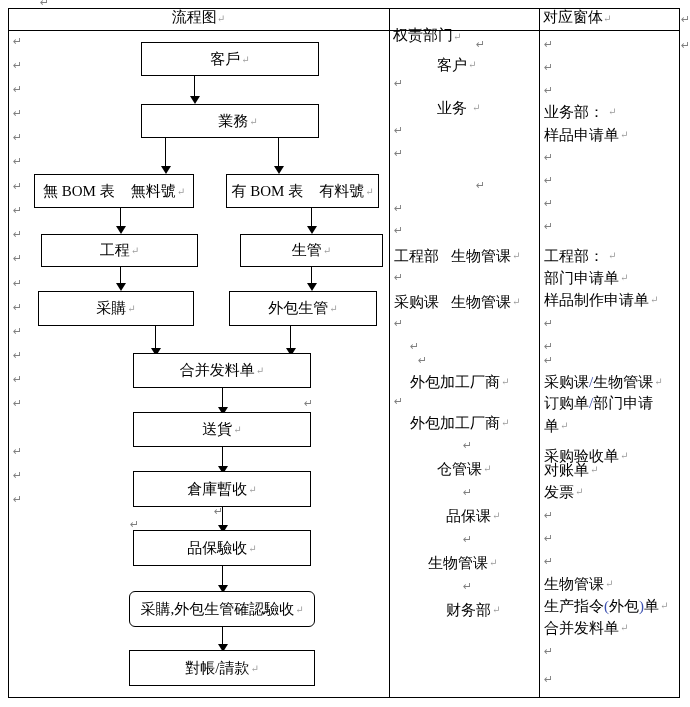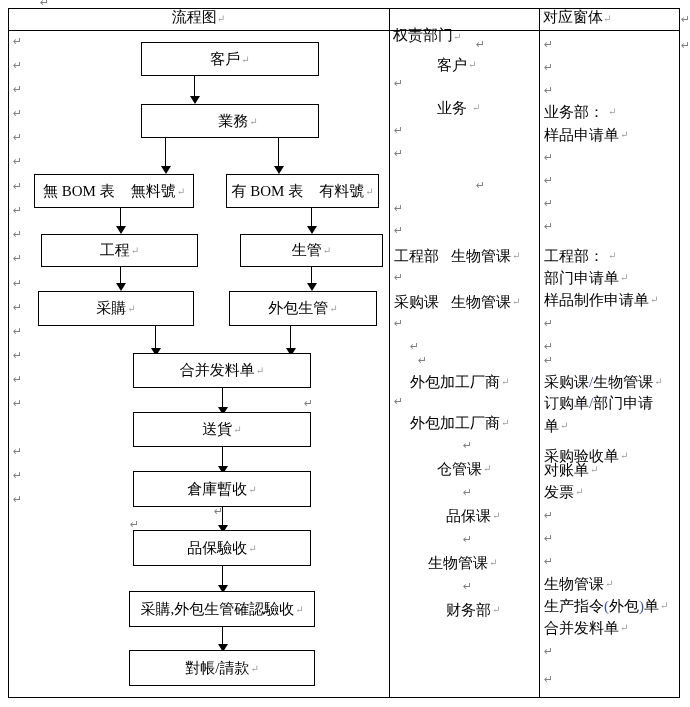--- a/index.html
+++ b/index.html
@@ -196,21 +196,21 @@
   <div class="arrow" style="left:218px;top:525px;"></div>
 
   <div class="node" style="left:133px;top:530px;width:178px;height:36px;">
     <span class="lbl">品保驗收</span>
       <span class="pm">↵</span>
   </div>
 
   <div class="vline" style="left:222px;top:566px;height:23px;"></div>
   <div class="arrow" style="left:218px;top:585px;"></div>
 
-  <div class="node" style="left:129px;top:591px;width:186px;height:36px;">
+  <div class="node" style="left:129px;top:591px;width:186px;height:36px;border-radius:6px;">
     <span class="lbl">采購,外包生管確認驗收</span>
       <span class="pm">↵</span>
   </div>
 
   <div class="vline" style="left:222px;top:627px;height:22px;"></div>
   <div class="arrow" style="left:218px;top:644px;"></div>
 
   <div class="node" style="left:129px;top:650px;width:186px;height:36px;">
     <span class="lbl">對帳/請款</span>
       <span class="pm">↵</span>

